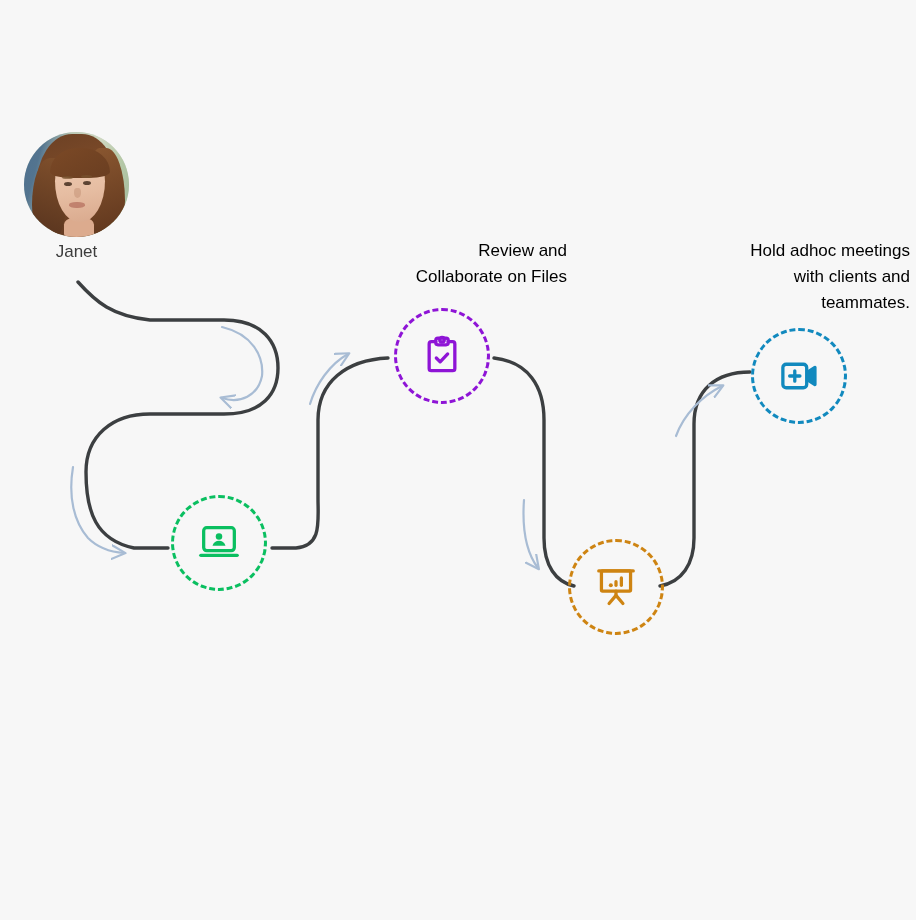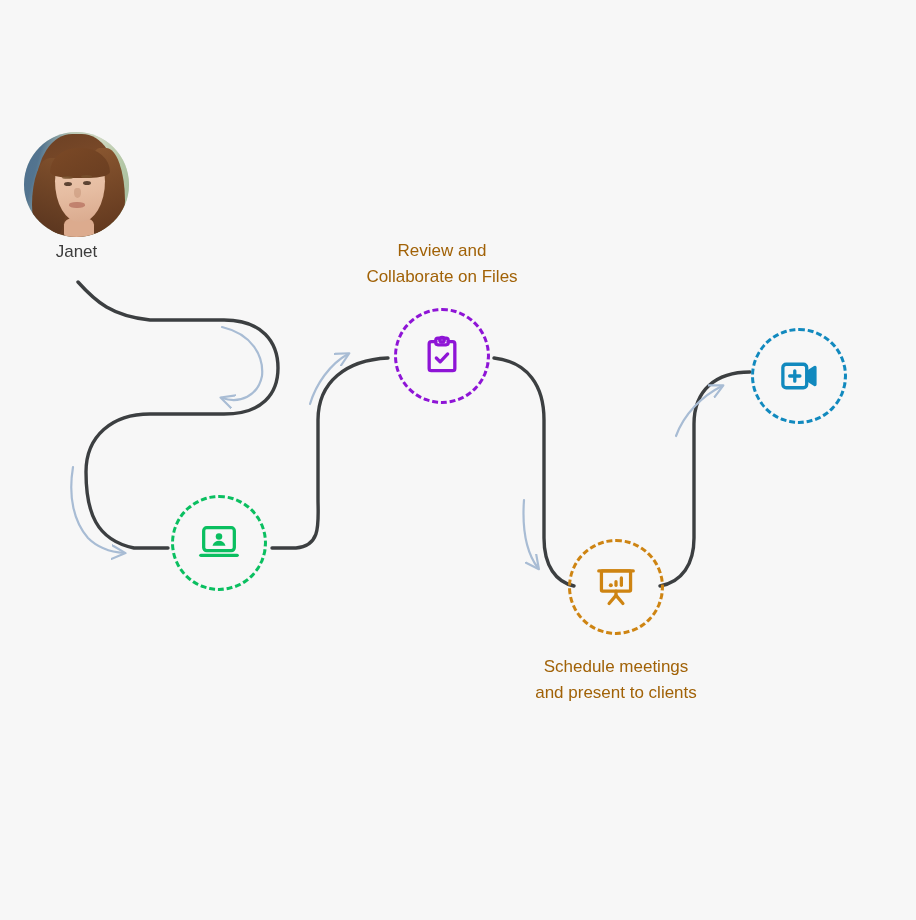--- a/index.html
+++ b/index.html
@@ -142,24 +142,24 @@
     border-width: 3px;
     border-style: dashed;
     box-sizing: border-box;
     display: flex;
     align-items: center;
     justify-content: center;
   }
   .node svg { display: block; }
   .node-label {
     position: absolute;
-    text-align: center;
+    text-align: right;
     font-size: 17px;
     line-height: 1.52;
-    color: #a16207;
+    color: #000000;
     white-space: pre-line;
   }
 </style>
 </head>
 <body>
 
 <div id="canvas">
 
   <svg id="flow-svg" viewBox="0 0 916 920">
     <defs>
@@ -249,24 +249,25 @@
     <svg width="46" height="46" viewBox="0 0 24 24" fill="none" stroke="#CE8412" stroke-width="1.7" stroke-linecap="round" stroke-linejoin="round">
       <path d="M3 3.6h18"></path>
       <rect x="4.4" y="3.6" width="15.2" height="10.6" rx="0.6"></rect>
       <path d="M12 14.2v2.2"></path>
       <path d="M12 16.4L8.4 20.6M12 16.4l3.6 4.2"></path>
       <path d="M9.3 11.1v-.05" stroke-width="2.1"></path>
       <path d="M12 11.1V9.2"></path>
       <path d="M14.8 11.1V7.3"></path>
     </svg>
   </div>
-  <div class="node-label" style="left:491px; top:654px; width:250px;">Schedule meetings
-and present to clients</div>
 
   <div class="node" style="left:751px; top:328px; border-color:#1189BE;">
     <svg width="44" height="44" viewBox="0 0 24 24" fill="none" stroke="#1189BE" stroke-width="1.8" stroke-linecap="round" stroke-linejoin="round">
       <rect x="3.2" y="5.6" width="13" height="12.8" rx="1.8"></rect>
       <path d="M6.9 12h5.6M9.7 9.2v5.6"></path>
       <path d="M17.1 9.6l3.6-2.3v9.4l-3.6-2.3z" fill="#1189BE" stroke="#1189BE"></path>
     </svg>
   </div>
+  <div class="node-label" style="left:690px; top:238px; width:220px;">Hold adhoc meetings
+with clients and
+teammates.</div>
 
 </div>
 
 </body></html>

